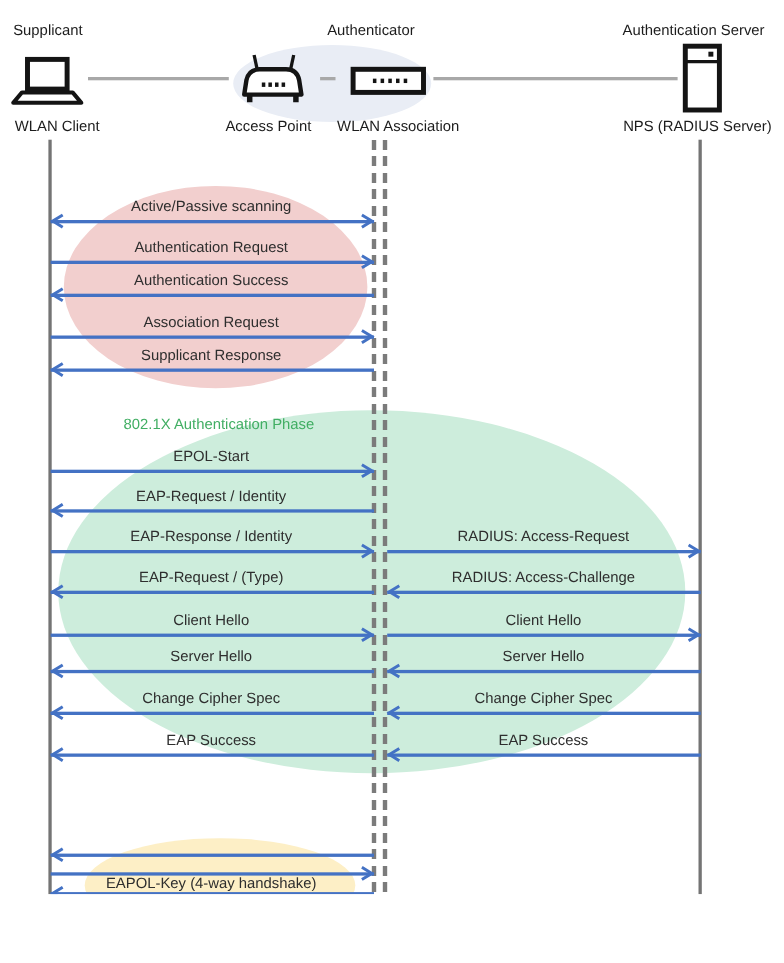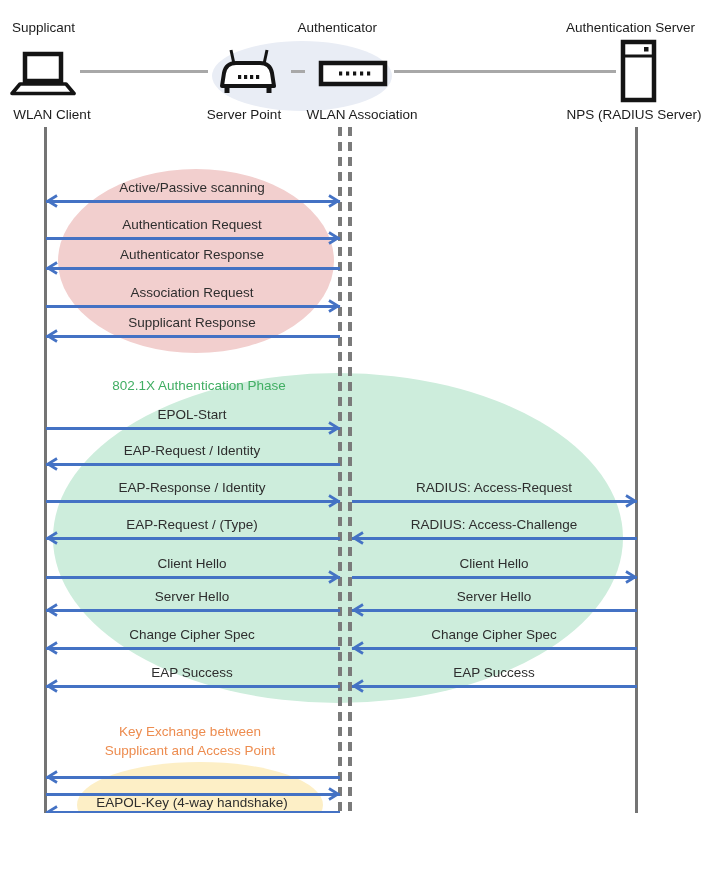--- a/index.html
+++ b/index.html
@@ -66,56 +66,54 @@
     <rect x="49" y="11.5" width="3.2" height="4" fill="#141414"></rect>
   </svg>
 
   <svg class="hicon" style="left:619px;top:39px;" width="40" height="64" viewBox="0 0 40 64">
     <rect x="4" y="3" width="31" height="58" fill="#fff" stroke="#141414" stroke-width="4.5"></rect>
     <line x1="4" y1="17" x2="35" y2="17" stroke="#141414" stroke-width="3"></line>
     <rect x="25" y="8" width="4.5" height="4.5" fill="#141414"></rect>
   </svg>
 
   <div class="device-label" style="left:0px;width:104px;">WLAN Client</div>
-  <div class="device-label" style="left:194px;width:100px;">Server Point</div>
+  <div class="device-label" style="left:194px;width:100px;">Access Point</div>
   <div class="device-label" style="left:297px;width:130px;">WLAN Association</div>
   <div class="device-label" style="left:549px;width:170px;">NPS (RADIUS Server)</div>
 
   <div class="lifeline solid" style="left:44px;"></div>
   <div class="lifeline dashed" style="left:338px;"></div>
   <div class="lifeline dashed" style="left:348px;"></div>
   <div class="lifeline solid" style="left:635px;"></div>
 
   <div class="phase-ellipse" style="left: 58px; top: 169px; width: 276px; height: 184px; background: rgb(242, 207, 206);"></div>
   <div class="phase-ellipse" style="left: 53px; top: 373px; width: 570px; height: 330px; background: rgb(205, 237, 220);"></div>
   <div class="phase-ellipse" style="left: 77px; top: 762px; width: 246px; height: 86px; background: rgb(253, 239, 198);"></div>
 
   <div class="phase-title" style="left: 94px; top: 376px; width: 210px; color: rgb(65, 174, 99);">802.1X Authentication Phase</div>
-  <div class="phase-title" style="left: 85px; top: 722px; width: 210px; color: rgb(237, 140, 79);">Key Exchange between
-Supplicant and Access Point</div>
 
   <div id="message-layer">
       <div class="msg-line" style="left: 46px; top: 200px; width: 294px; background: rgb(68, 114, 196);"></div>
       <svg class="msg-head" width="14" height="16" style="left: 45px; top: 193px;">
         <path d="M12 2.5 L3 8 L12 13.5" fill="none" stroke="#4472C4" stroke-width="2.7"></path>
       </svg>
       <svg class="msg-head" width="14" height="16" style="left: 327px; top: 193px;">
         <path d="M2 2.5 L11 8 L2 13.5" fill="none" stroke="#4472C4" stroke-width="2.7"></path>
       </svg>
       <div class="msg-label" style="left: 62px; top: 180px; width: 260px;">Active/Passive scanning</div>
       <div class="msg-line" style="left: 46px; top: 237px; width: 294px; background: rgb(68, 114, 196);"></div>
       <svg class="msg-head" width="14" height="16" style="left: 327px; top: 230px;">
         <path d="M2 2.5 L11 8 L2 13.5" fill="none" stroke="#4472C4" stroke-width="2.7"></path>
       </svg>
       <div class="msg-label" style="left: 62px; top: 217px; width: 260px;">Authentication Request</div>
       <div class="msg-line" style="left: 46px; top: 267px; width: 294px; background: rgb(68, 114, 196);"></div>
       <svg class="msg-head" width="14" height="16" style="left: 45px; top: 260px;">
         <path d="M12 2.5 L3 8 L12 13.5" fill="none" stroke="#4472C4" stroke-width="2.7"></path>
       </svg>
-      <div class="msg-label" style="left: 62px; top: 247px; width: 260px;">Authenticator Response</div>
+      <div class="msg-label" style="left: 62px; top: 247px; width: 260px;">Authentication Success</div>
       <div class="msg-line" style="left: 46px; top: 305px; width: 294px; background: rgb(68, 114, 196);"></div>
       <svg class="msg-head" width="14" height="16" style="left: 327px; top: 298px;">
         <path d="M2 2.5 L11 8 L2 13.5" fill="none" stroke="#4472C4" stroke-width="2.7"></path>
       </svg>
       <div class="msg-label" style="left: 62px; top: 285px; width: 260px;">Association Request</div>
       <div class="msg-line" style="left: 46px; top: 335px; width: 294px; background: rgb(68, 114, 196);"></div>
       <svg class="msg-head" width="14" height="16" style="left: 45px; top: 328px;">
         <path d="M12 2.5 L3 8 L12 13.5" fill="none" stroke="#4472C4" stroke-width="2.7"></path>
       </svg>
       <div class="msg-label" style="left: 62px; top: 315px; width: 260px;">Supplicant Response</div>

